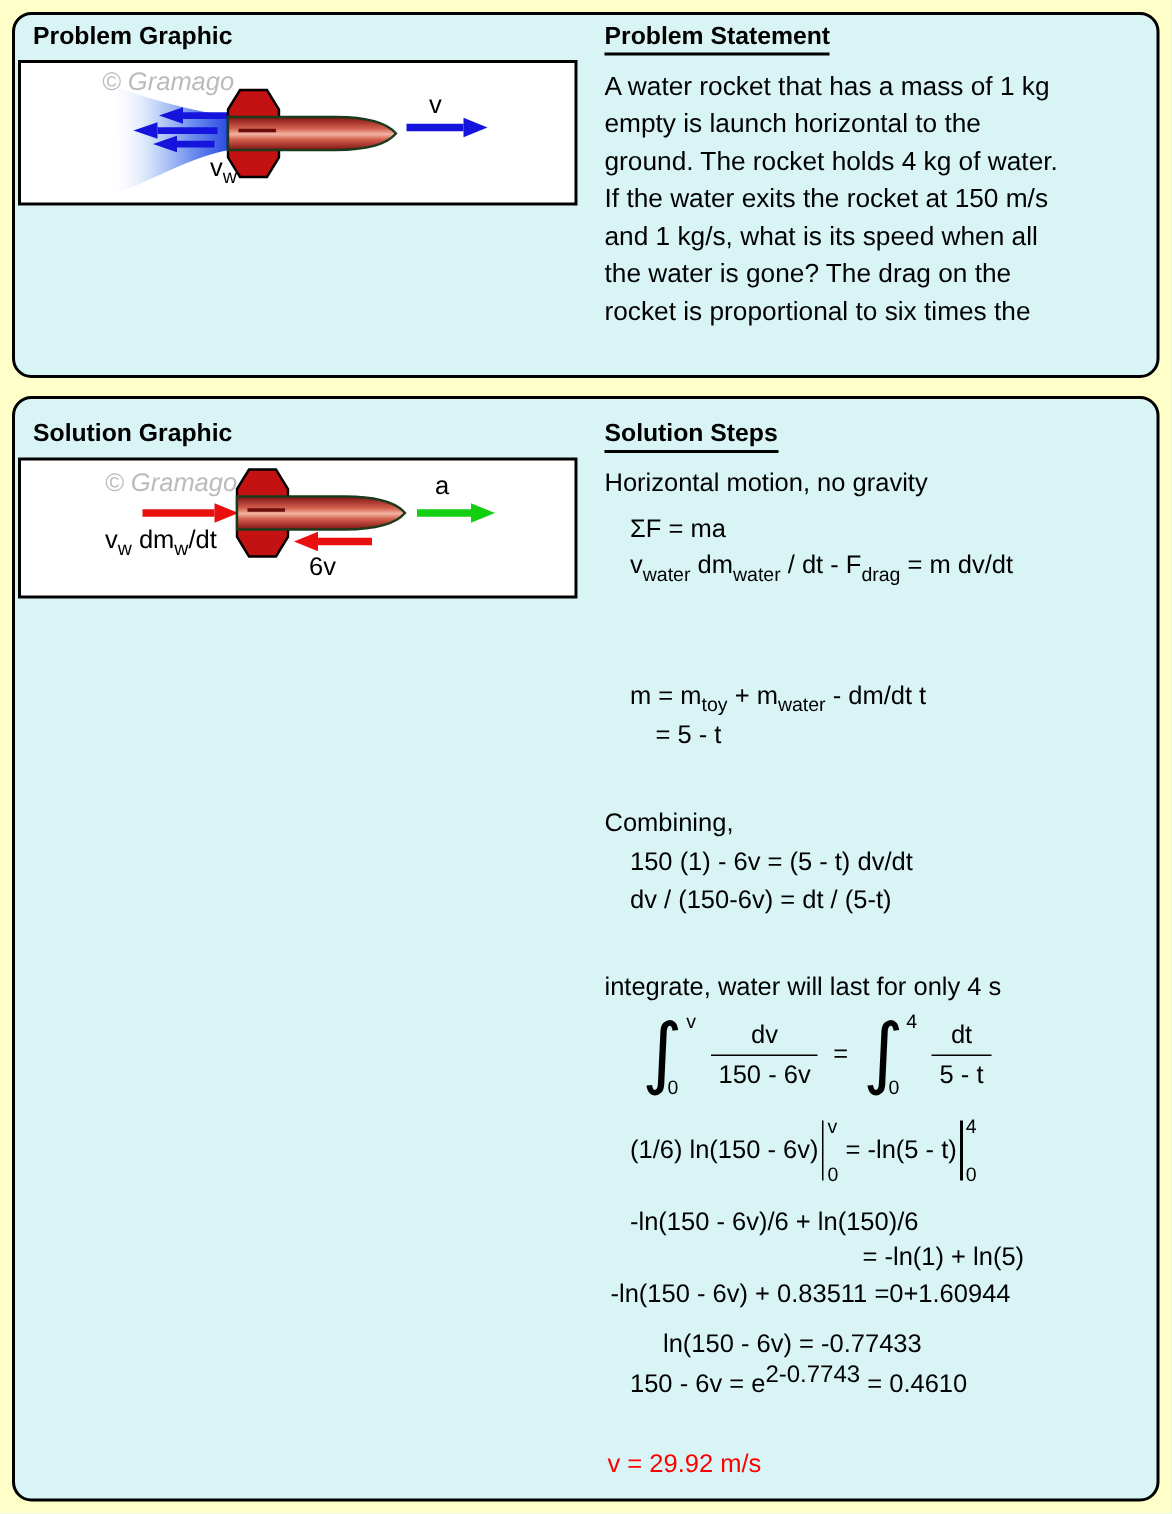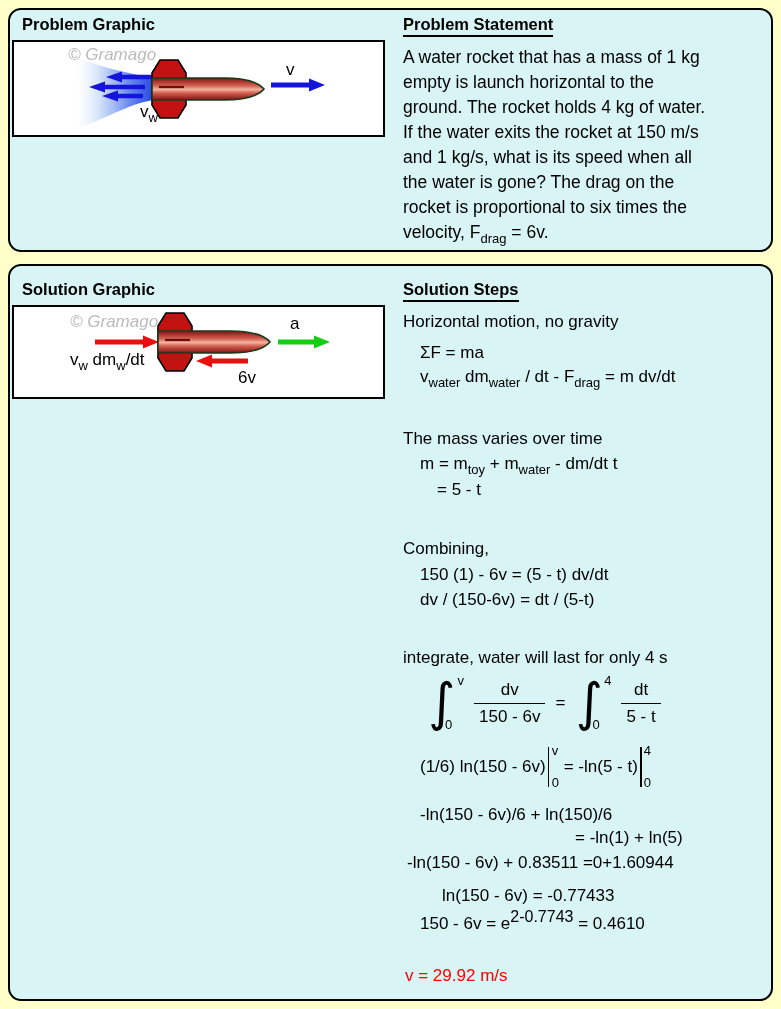--- a/index.html
+++ b/index.html
@@ -101,21 +101,20 @@
   <div class="sec-title underl" style="left:393px;top:5px;">Problem Statement</div>
 
   <div class="statement">
     <div class="stmt-lines">A water rocket that has a mass of 1 kg
 empty is launch horizontal to the
 ground. The rocket holds 4 kg of water.
 If the water exits the rocket at 150 m/s
 and 1 kg/s, what is its speed when all
 the water is gone? The drag on the
 rocket is proportional to six times the</div>
-    <div class="stmt-last"><span>velocity, F</span><span class="sub">drag</span><span> = 6v.</span></div>
   </div>
 </section>
 
 <section class="panel" id="panel2">
   <div class="sec-title" style="left:12px;top:14px;">Solution Graphic</div>
 
   <div class="gbox" id="gbox2">
     <svg width="369" height="90" viewBox="2 2 369 90">
       <defs>
         <linearGradient id="bodyGrad2" gradientUnits="userSpaceOnUse" x1="0" y1="-11" x2="0" y2="11">
@@ -140,31 +139,30 @@
           <polygon points="318,37 302,30.5 302,43.5" stroke="none"></polygon>
       </g>
       <g stroke="#EA0F0F" stroke-width="5" fill="#EA0F0F">
         <line x1="236" y1="56" x2="200" y2="56"></line>
           <polygon points="184,56 200,49.5 200,62.5" stroke="none"></polygon>
       </g>
     </svg>
     <span class="glabel watermark" style="left:56px;top:6px;">© Gramago</span>
     <span class="glabel" style="left:56px;top:44px;"><span>v</span><span class="sub">w</span><span> dm</span><span class="sub">w</span><span>/dt</span></span>
     <span class="glabel" style="left:276px;top:8px;">a</span>
-    <span class="glabel" style="left:224px;top:62px;">6v</span>
+    <span class="glabel" style="left:192px;top:62px;">6v</span>
   </div>
 
   <div class="sec-title underl" style="left:393px;top:14px;">Solution Steps</div>
 
   <div class="sline" style="left:393px;top:45px;">Horizontal motion, no gravity</div>
   <div class="sline" style="left:410px;top:76px;">ΣF = ma</div>
 
   <div class="sline" style="left:410px;top:100px;"><span>v</span><span class="sub">water</span><span> dm</span><span class="sub">water</span><span> / dt - F</span><span class="sub">drag</span><span> = m dv/dt</span></div>
 
-  <div class="sline" style="left:393px;top:162px;">The mass varies over time</div>
 
   <div class="sline" style="left:410px;top:187px;"><span>m = m</span><span class="sub">toy</span><span> + m</span><span class="sub">water</span><span> - dm/dt t</span></div>
 
   <div class="sline" style="left:427px;top:213px;">= 5 - t</div>
   <div class="sline" style="left:393px;top:272px;">Combining,</div>
   <div class="sline" style="left:410px;top:298px;">150 (1) - 6v = (5 - t) dv/dt</div>
   <div class="sline" style="left:410px;top:323px;">dv / (150-6v) = dt / (5-t)</div>
   <div class="sline" style="left:393px;top:381px;">integrate, water will last for only 4 s</div>
 
   <div class="sline integral-row" style="left:418px;top:408px;">

